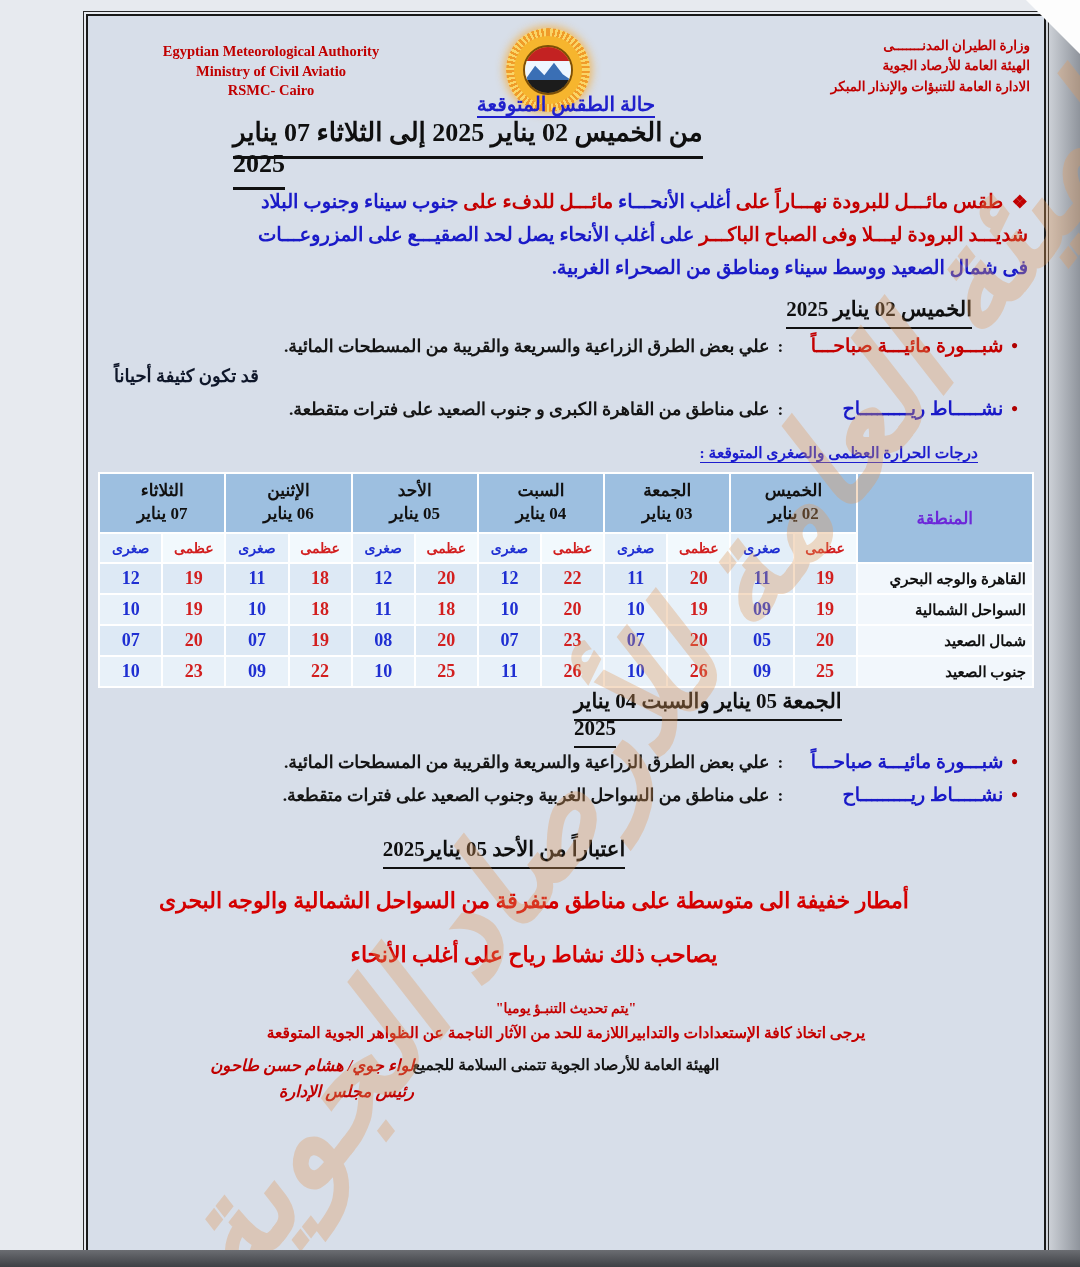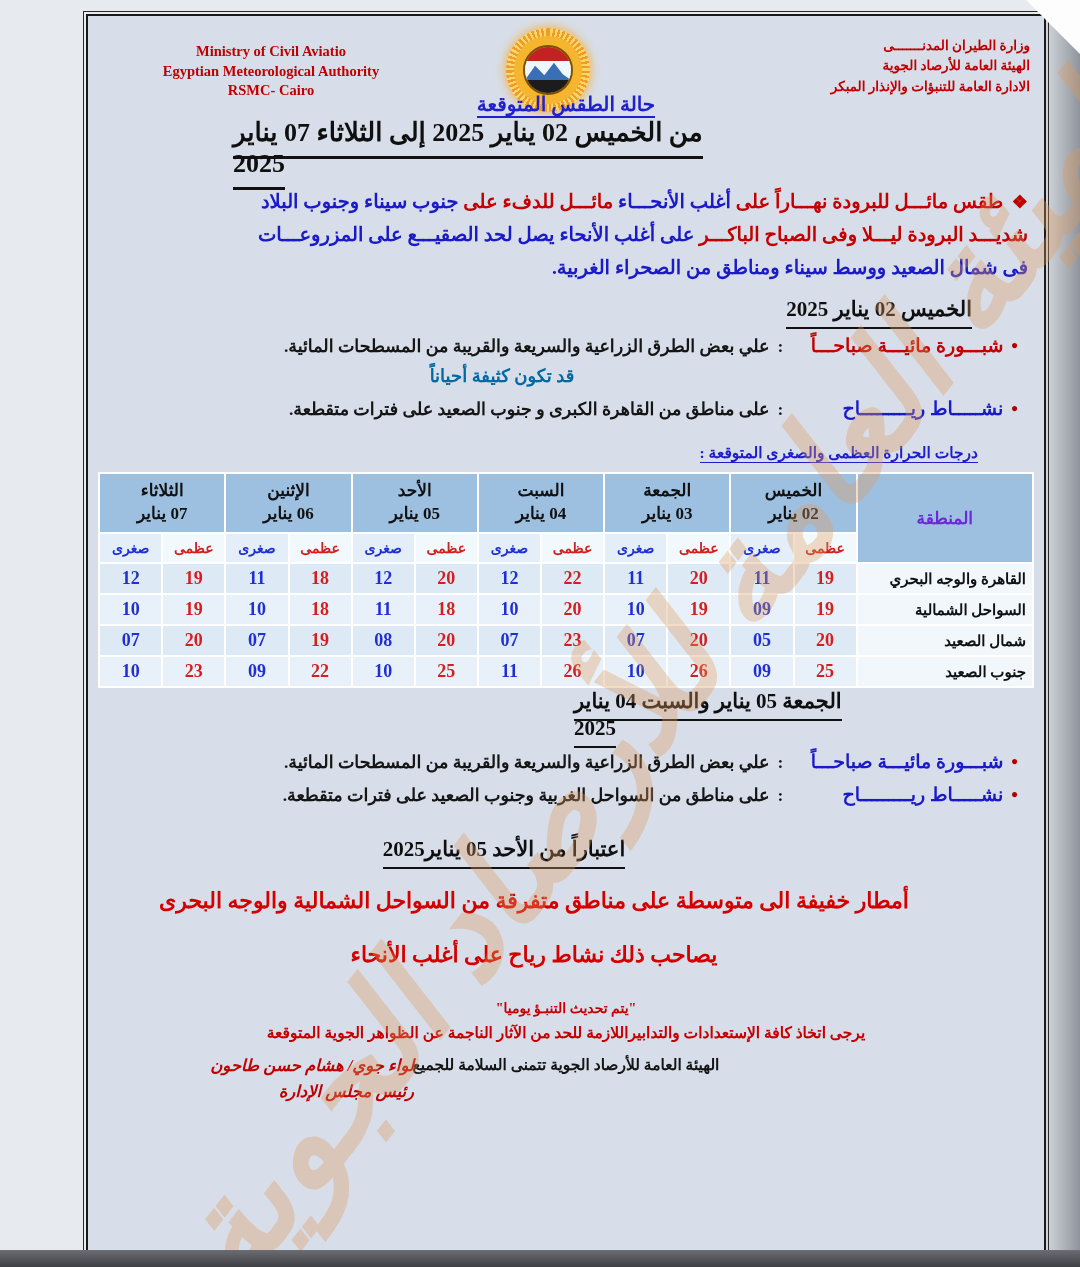--- a/index.html
+++ b/index.html
@@ -53,21 +53,21 @@
   .fri-head{top:672px;right:70px;width:400px;text-align:left;}
   .fri-head div{direction:rtl;text-align:left;}
   .sun-head{top:820px;left:0;width:100%;text-align:center;transform:translateX(-62px);}
   
   .bullets{direction:rtl;right:26px;left:26px;font-size:17.5px;font-weight:bold;color:#151515;}
   .thu-bullets{top:318px;} .fri-bullets{top:734px;}
   .b-row{margin-bottom:10px;display:flex;align-items:baseline;}
   .b-dot{color:#b00000;margin-left:8px;font-size:19px;}
   .b-label{font-size:19px;width:212px;flex:0 0 auto;}
   .b-colon{margin:0 8px;}
-  .b-note{color:#0369a1;text-align:center;padding-right:128px;font-size:18px;
+  .b-note{color:#0f172a;text-align:left;padding-right:128px;font-size:18px;
     font-weight:bold;margin:-2px 0 10px 0;}
   
   .caption{top:428px;right:66px;direction:rtl;}
   .caption span{color:#1d1dce;font-weight:bold;font-size:15.5px;
     border-bottom:1.5px solid #1d1dce;padding-bottom:1px;}
   table.temps{top:456px;left:10px;width:936px;position:absolute;direction:rtl;
     border-collapse:collapse;table-layout:fixed;}
   .temps th,.temps td{border:2.5px solid #fff;text-align:center;padding:0;}
   .temps .h-day{background:#9dbfe0;color:#111;font-weight:bold;font-size:17px;
     height:58px;line-height:1.35;}
@@ -95,22 +95,22 @@
 <body>
 
 <div class="canvas">
   <div class="right-strip"></div>
   <div class="corner-fold"></div>
 
   <div class="page">
     <div class="watermark">الهيئة العامة للأرصاد الجوية</div>
 
     <div class="hdr-en" id="hdr-en">
+        <div>Egyptian Meteorological Authority</div>
         <div>Ministry of Civil Aviatio</div>
-        <div>Egyptian Meteorological Authority</div>
         <div>RSMC- Cairo</div>
       </div>
 
     <div class="logo">
       <div class="sun"></div>
       <div class="emblem">
         <div class="em-red"></div>
         <div class="em-white">
           <div class="em-mtn"></div>
         </div>

